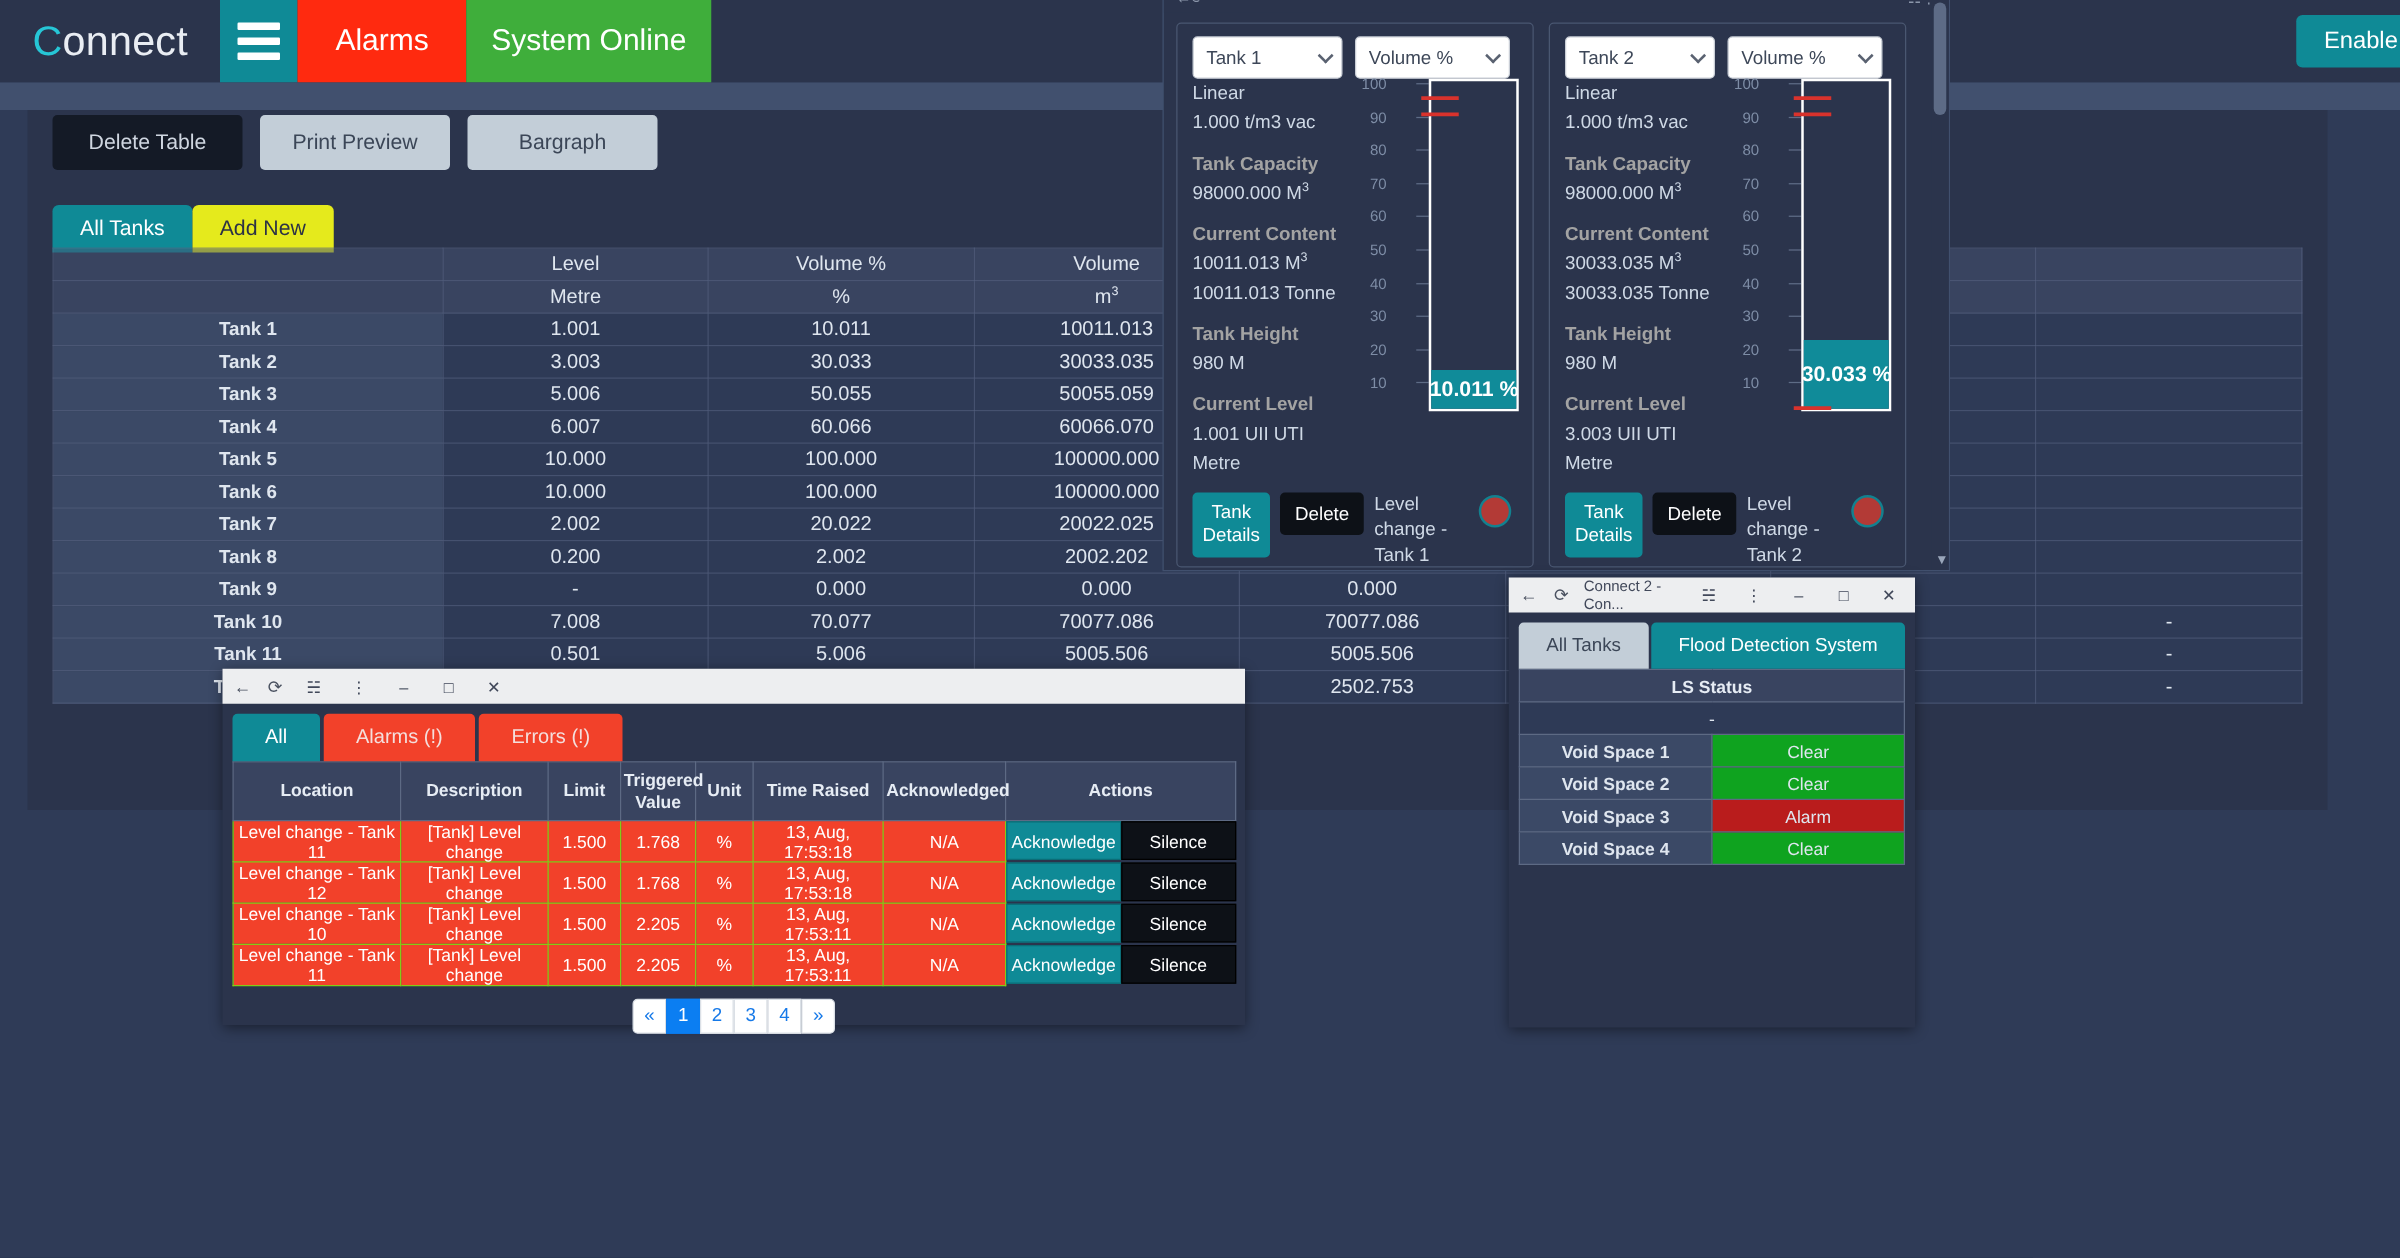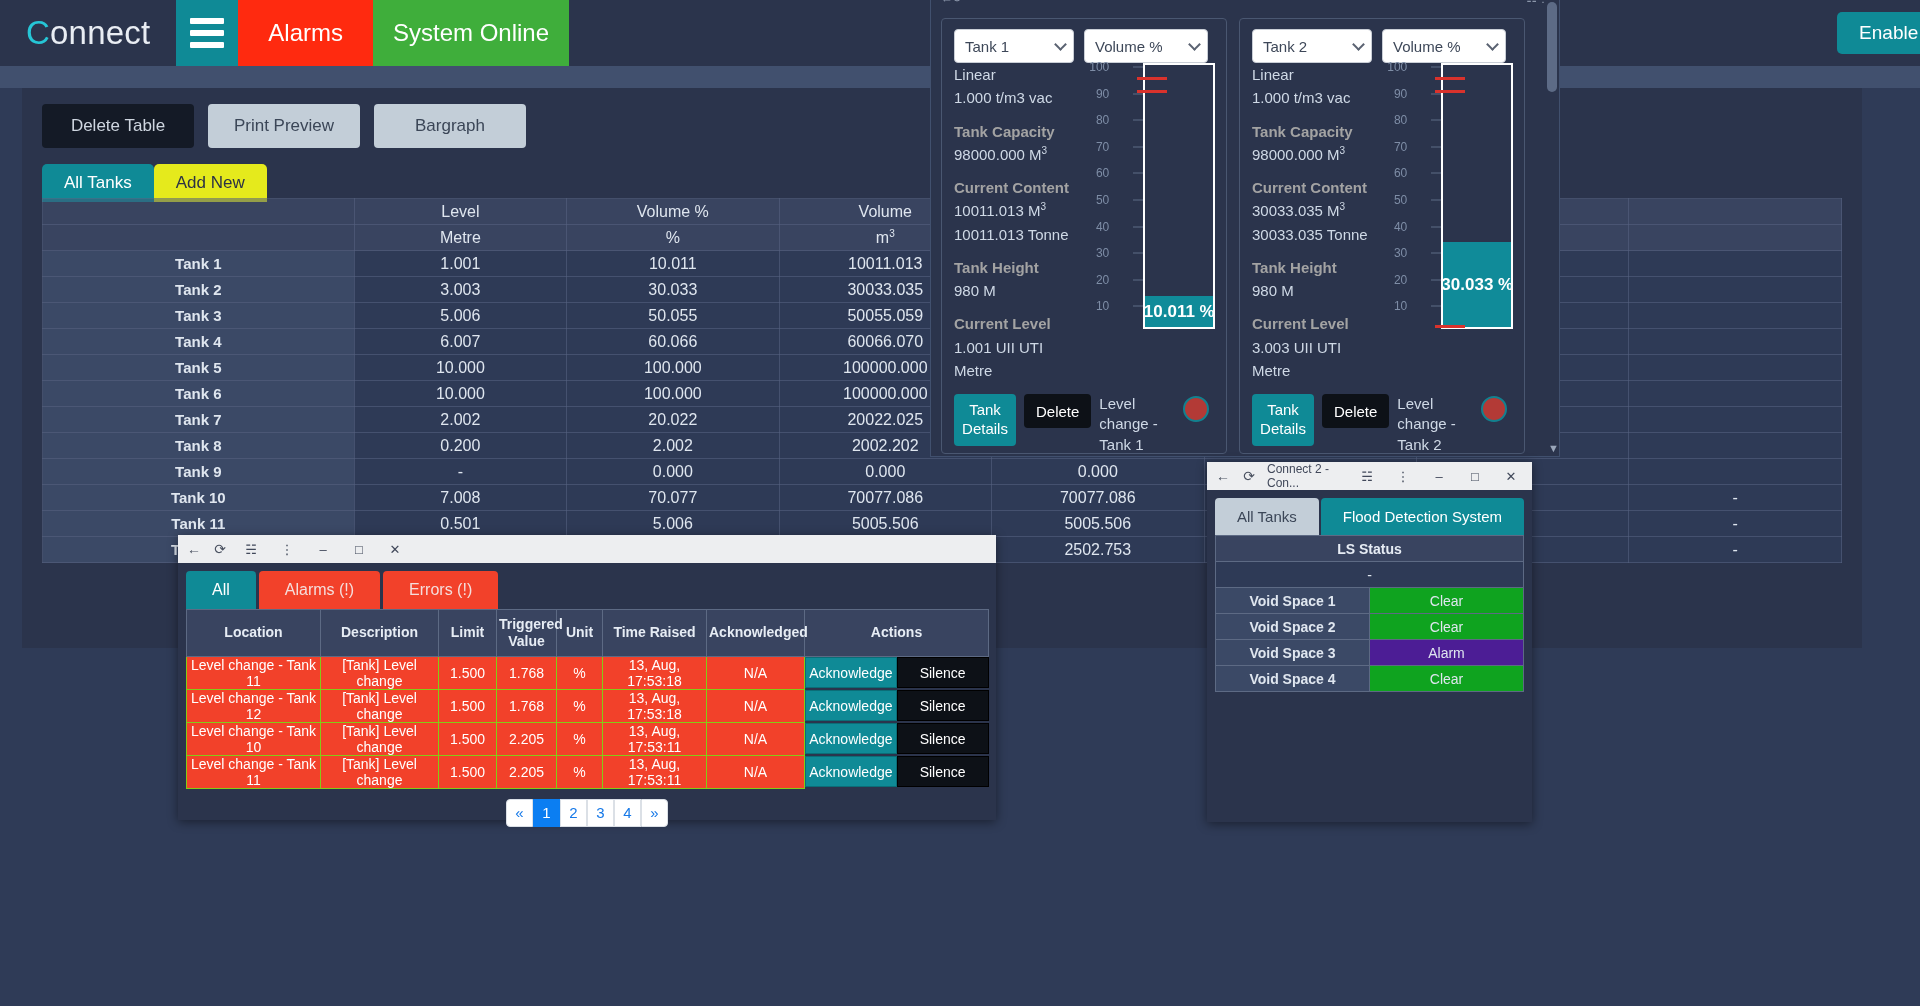--- a/index.html
+++ b/index.html
@@ -42,21 +42,21 @@
   }
   .topbar-spacer { flex:1; position:relative; }
 
   .subbar { position:absolute; top:66px; left:0; width:1920px; height:22px; background:#41506e; }
 
   .content-panel {
     position:absolute; top:88px; left:22px; width:1840px; height:560px;
     background:#2b344c;
   }
 
-  .btn-row { position:absolute; top:16px; left:20px; display:flex; gap:14px; }
+  .btn-row { position:absolute; top:4px; left:20px; display:flex; gap:14px; }
   .btn-dark {
     width:152px; height:44px; background:#141a26; color:#cfd6e0; border:none;
     border-radius:4px; font-size:17px; font-family:inherit; cursor:pointer;
   }
   .btn-light {
     width:152px; height:44px; background:#c3ced8; color:#3b4657; border:none;
     border-radius:4px; font-size:17px; font-family:inherit; cursor:pointer;
   }
   .tab-row { position:absolute; top:76px; left:20px; display:flex; }
   .tab-teal {
@@ -222,21 +222,21 @@
   table.flood-table th {
     background:#46547382; color:#e6ecf4; font-size:14px; font-weight:bold;
     border:1px solid #5d6a84; height:26px;
   }
   table.flood-table td {
     font-size:14px; text-align:center; border:1px solid #5d6a84; height:26px; color:#dfe6ef;
   }
   td.lab { background:#3b4966; font-weight:bold; width:98px; }
   td.dash { background:#2e3a56; }
   td.clear { background:#0fa31f; color:#fff; }
-  td.alarmst { background:#4c1d95; color:#fff; }
+  td.alarmst { background:#b91c1c; color:#fff; }
 </style>
 </head>
 <body>
 
 <div id="root">
 
   <div class="app-base">
 
     <div class="topbar">
       <div class="brand">
@@ -569,21 +569,21 @@
                 <div class="bg-tick" style="top: 163.6px;">40</div>
                 <div class="bg-tickline" style="top: 163.6px;"></div>
                 <div class="bg-tick" style="top: 190.2px;">30</div>
                 <div class="bg-tickline" style="top: 190.2px;"></div>
                 <div class="bg-tick" style="top: 216.8px;">20</div>
                 <div class="bg-tickline" style="top: 216.8px;"></div>
                 <div class="bg-tick" style="top: 243.4px;">10</div>
                 <div class="bg-tickline" style="top: 243.4px;"></div>
               </div>
             <div class="bg-box">
-              <div class="bg-fill" style="height: 85px;">30.033 %</div>
+              <div class="bg-fill" style="height: 55px;">30.033 %</div>
             </div>
             <div class="alarm-mark" style="top:14px;"></div>
             <div class="alarm-mark" style="top:27px;"></div>
             <div class="alarm-mark" style="top:262px;"></div>
           </div>
         </div>
 
         <div class="card-actions">
           <button class="btn-tank-details">Tank Details</button>
           <button class="btn-delete">Delete</button>

